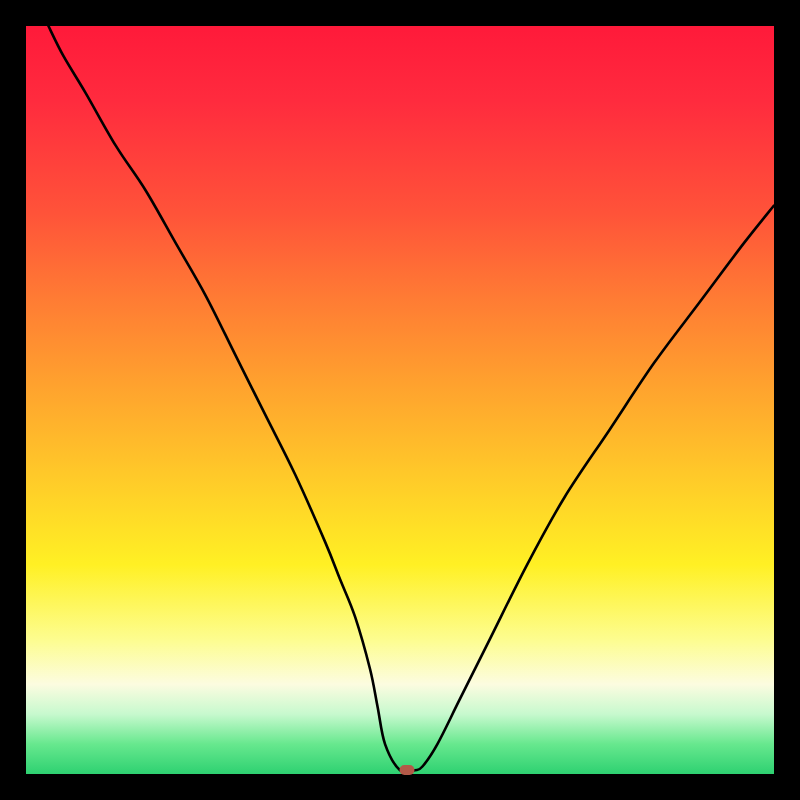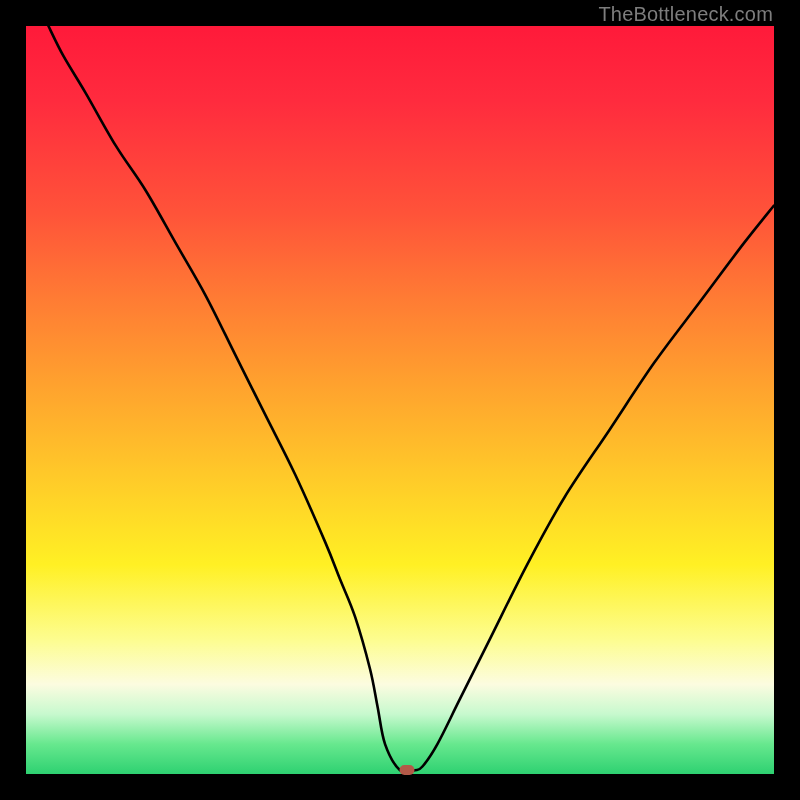--- a/index.html
+++ b/index.html
@@ -63,20 +63,19 @@
     height: 10px;
     border-radius: 5px;
     background: #b35948;
     transform: translate(-50%, -50%);
   }
 </style>
 </head>
 <body>
 
 <div class="frame">
-  <div class="watermark">TheBottleneck.com</div>
   <div class="plot-area">
     <svg class="curve" viewBox="0 0 100 100" preserveAspectRatio="none">
       <path id="curve-path" fill="none" stroke="#000" stroke-width="0.35" stroke-linecap="round" d="M 3 0 C 3.3333333333333335 0.6666666666666666, 4.166666666666667 2.5, 5 4 C 5.833333333333333 5.5, 6.833333333333333 7, 8 9 C 9.166666666666666 11, 10.666666666666666 13.833333333333334, 12 16 C 13.333333333333334 18.166666666666668, 14.666666666666666 19.833333333333332, 16 22 C 17.333333333333332 24.166666666666668, 18.666666666666668 26.666666666666668, 20 29 C 21.333333333333332 31.333333333333332, 22.666666666666668 33.5, 24 36 C 25.333333333333332 38.5, 26.666666666666668 41.333333333333336, 28 44 C 29.333333333333332 46.666666666666664, 30.666666666666668 49.333333333333336, 32 52 C 33.333333333333336 54.666666666666664, 34.666666666666664 57.166666666666664, 36 60 C 37.333333333333336 62.833333333333336, 39 66.66666666666667, 40 69 C 41 71.33333333333333, 41.333333333333336 72.33333333333333, 42 74 C 42.666666666666664 75.66666666666667, 43.333333333333336 77, 44 79 C 44.666666666666664 81, 45.5 84, 46 86 C 46.5 88, 46.666666666666664 89.33333333333333, 47 91 C 47.333333333333336 92.66666666666667, 47.5 94.58333333333333, 48 96 C 48.5 97.41666666666667, 49.333333333333336 98.91666666666667, 50 99.5 C 50.666666666666664 100.08333333333333, 51.5 99.58333333333333, 52 99.5 C 52.5 99.41666666666667, 52.5 99.58333333333333, 53 99 C 53.5 98.41666666666667, 54.166666666666664 97.5, 55 96 C 55.833333333333336 94.5, 56.833333333333336 92.33333333333333, 58 90 C 59.166666666666664 87.66666666666667, 60.5 85, 62 82 C 63.5 79, 65.33333333333333 75.16666666666667, 67 72 C 68.66666666666667 68.83333333333333, 70.16666666666667 66, 72 63 C 73.83333333333333 60, 76 57, 78 54 C 80 51, 82 47.833333333333336, 84 45 C 86 42.166666666666664, 88 39.666666666666664, 90 37 C 92 34.333333333333336, 94.33333333333333 31.166666666666668, 96 29 C 97.66666666666667 26.833333333333332, 99.33333333333333 24.833333333333332, 100 24"></path>
     </svg>
     <div class="marker" id="min-marker" style="left: 381.48px; top: 744.26px;"></div>
   </div>
 </div>
 
 </body></html>

